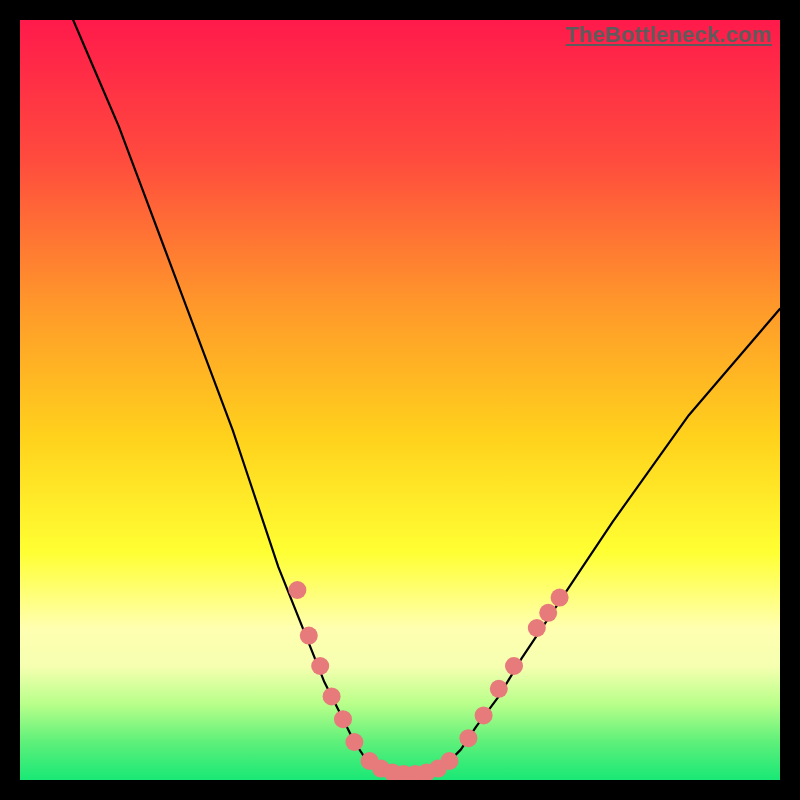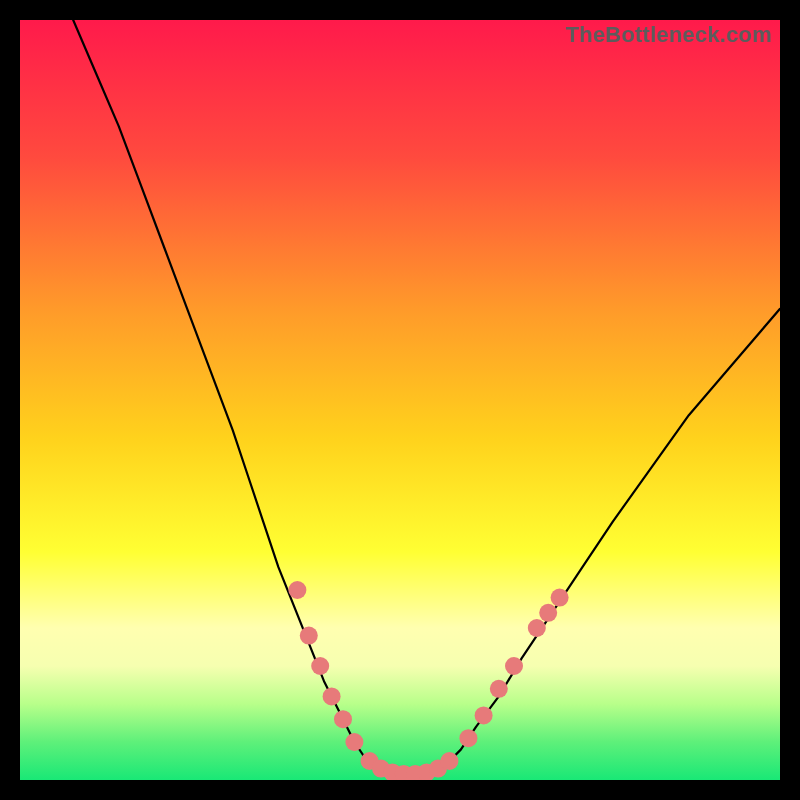--- a/index.html
+++ b/index.html
@@ -22,20 +22,21 @@
   .watermark {
     position: absolute;
     top: 2px;
     right: 8px;
     font-size: 22px;
     font-weight: 600;
     color: #5c5c5c;
     letter-spacing: 0.2px;
     z-index: 50;
     user-select: none;
+    text-decoration: underline;
   }
   svg {
     display: block;
   }
 </style>
 </head>
 <body>
 
 <div class="frame">
   <div class="watermark">TheBottleneck.com</div>

